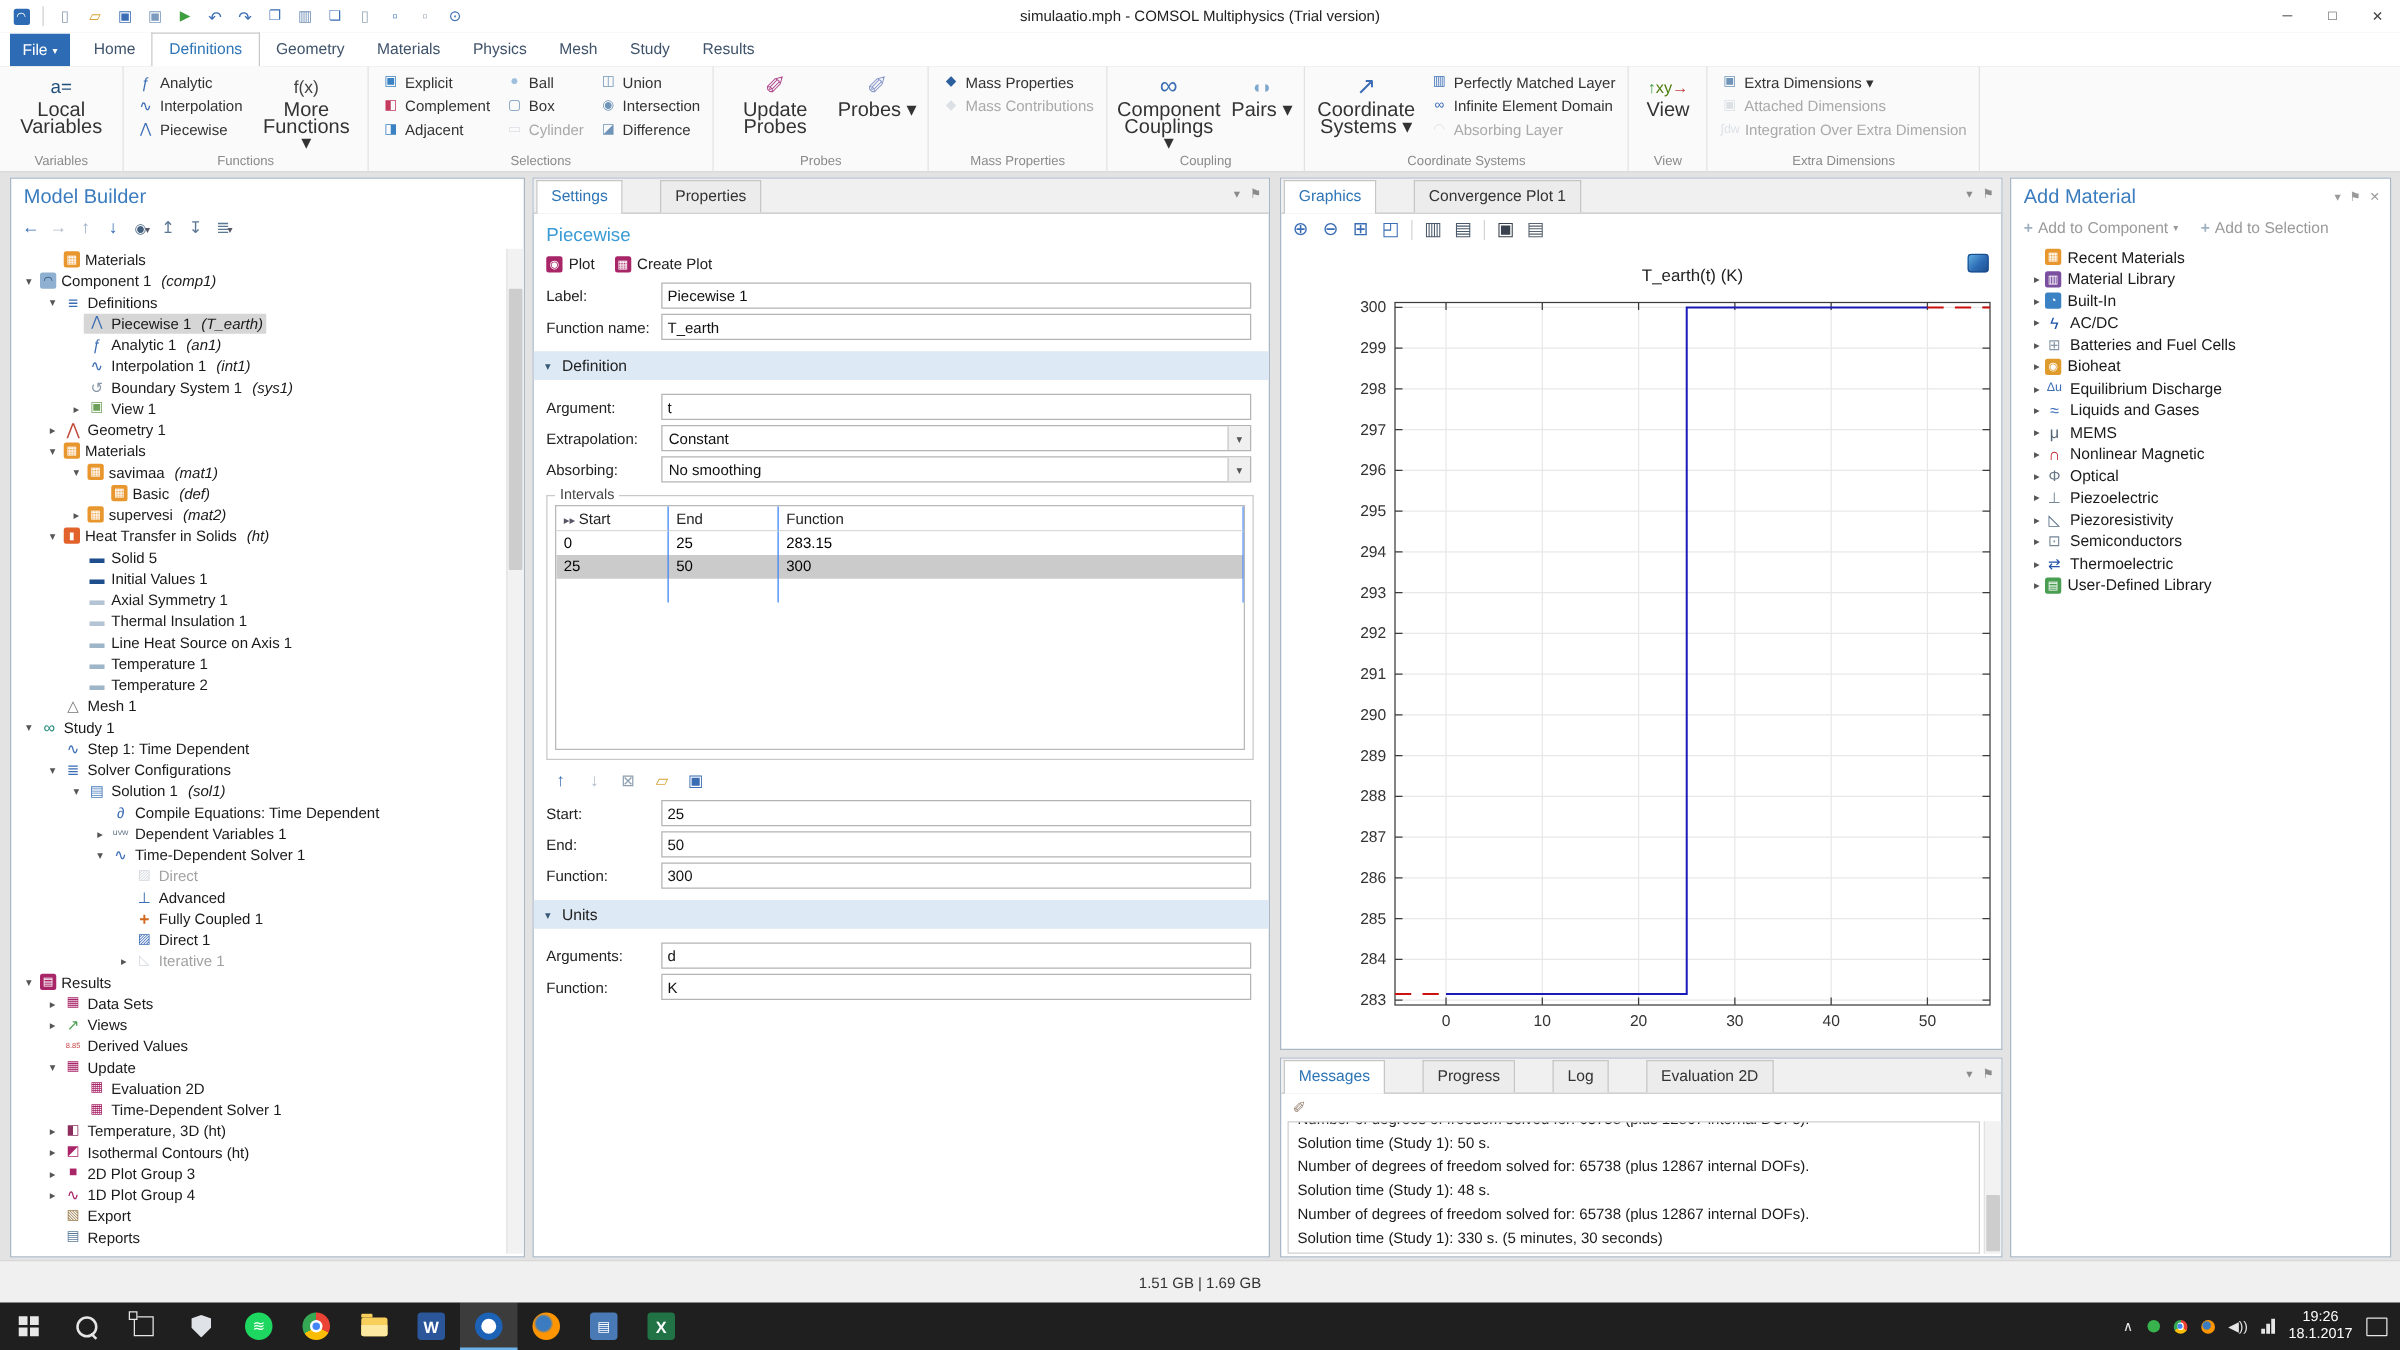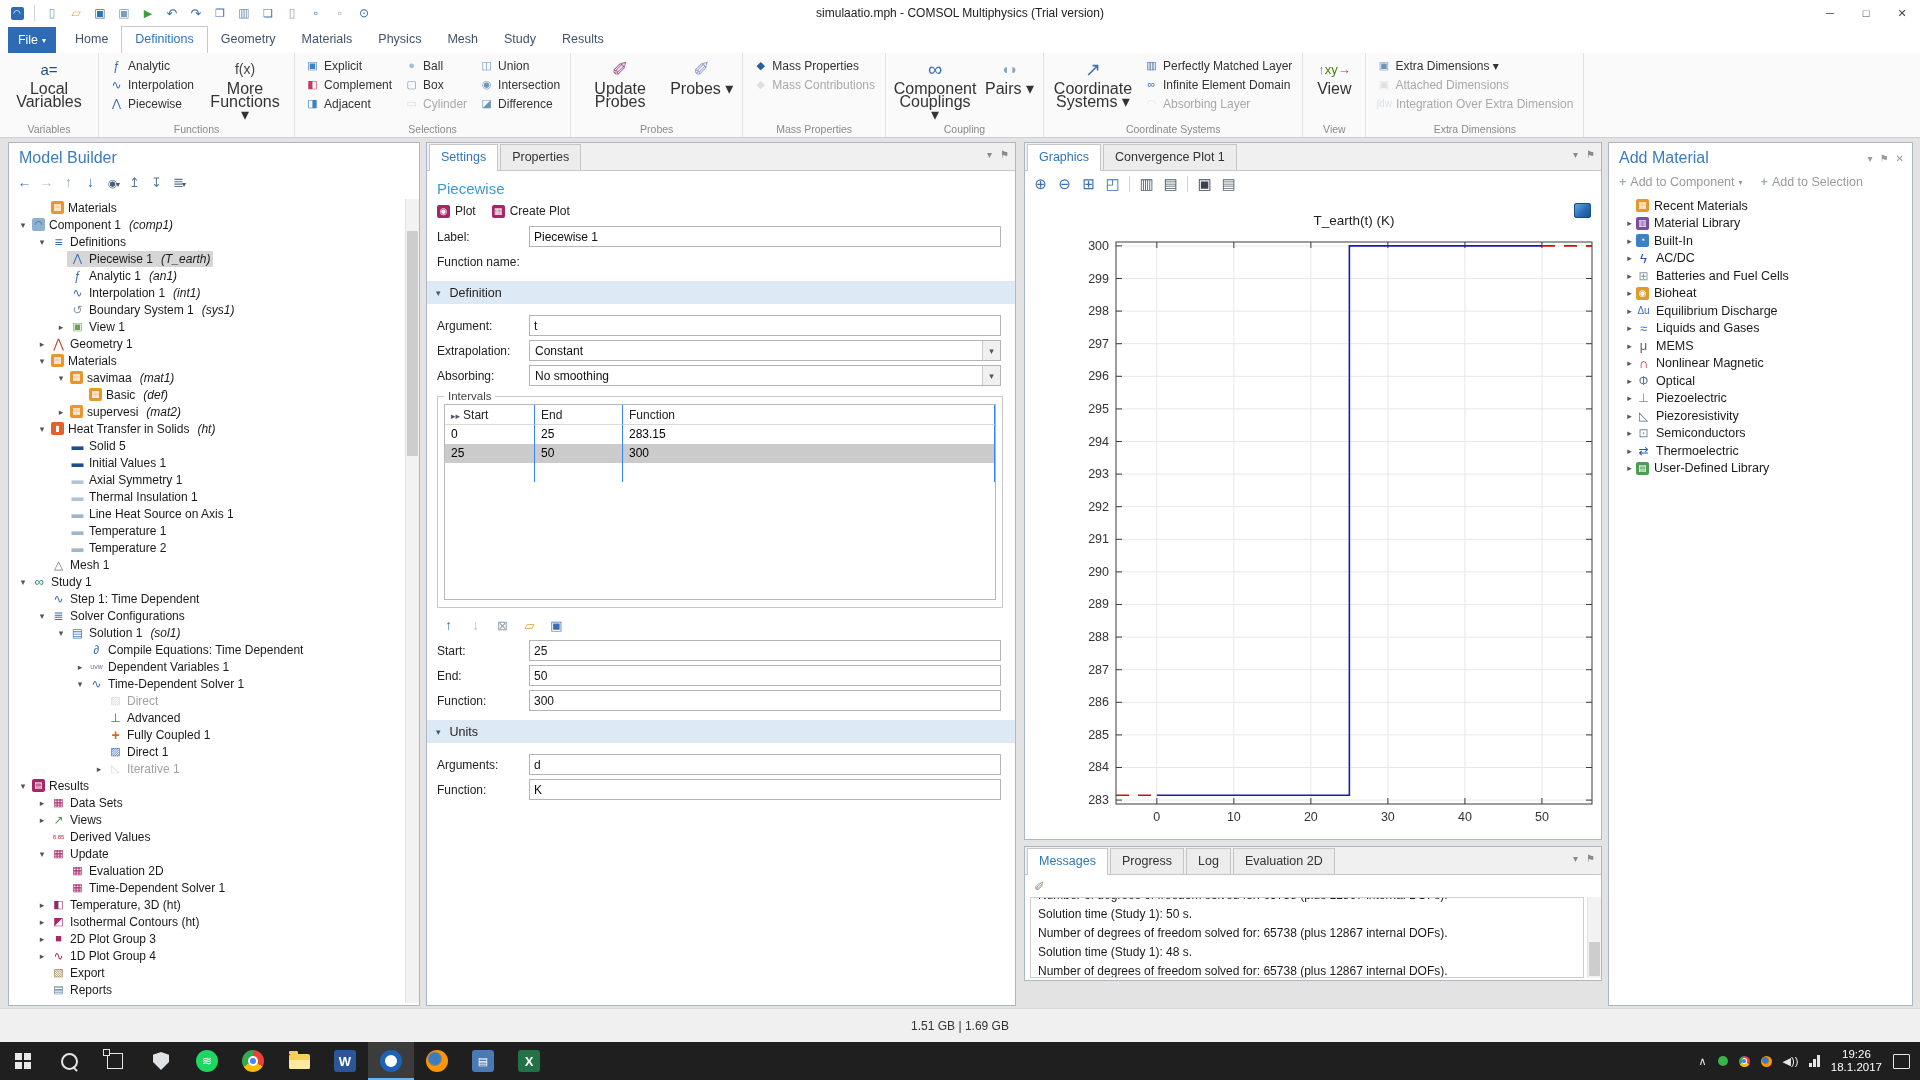--- a/index.html
+++ b/index.html
@@ -39,40 +39,40 @@
 
   
   .ic{display:inline-flex;min-width:15px;height:15px;align-items:center;justify-content:center;line-height:1;font-style:normal;}
   .icbg{min-width:13px;width:13px;height:13px;border-radius:2px;color:#fff;}
 
   
   .panel{position:absolute;background:#fff;border:1px solid #aab8c6;box-sizing:border-box;}
   #p-mb{left:8px;top:142px;width:412px;height:864px;}
   #p-set{left:426px;top:142px;width:590px;height:864px;}
   #p-gfx{left:1024px;top:142px;width:578px;height:698px;}
-  #p-msg{left:1024px;top:846px;width:578px;height:135px;}
+  #p-msg{left:1024px;top:846px;width:578px;height:160px;}
   #p-mat{left:1608px;top:142px;width:305px;height:864px;}
 
   .ptitle{padding:6px 10px 2px 10px;font-size:16px;color:#3a7cbe;}
   #mbtools{display:flex;align-items:center;gap:7px;padding:2px 8px;height:22px;}
   .mbarrow{font-size:8px;color:#556;margin-left:-4px;}
   #mbtree{position:absolute;left:0;top:56px;right:14px;bottom:2px;overflow:hidden;font-size:12px;color:#1a1a1a;}
   .trow{height:17px;display:flex;align-items:center;white-space:nowrap;}
   .texp{width:12px;font-size:9px;color:#555;text-align:center;flex:none;}
   .tlab{display:inline-flex;align-items:center;gap:4px;padding:0 3px;height:16px;border-radius:1px;}
   .tlab.sel{background:#d6d6d6;}
   .tsuf{font-style:italic;margin-left:4px;}
   .tgray{color:#a2a2a2;}
   .tgray .ic{opacity:.5;}
 
   .vscroll{position:absolute;right:0;top:56px;bottom:2px;width:13px;background:#f2f2f2;border-left:1px solid #e2e2e2;}
   .vthumb{position:absolute;left:1px;right:1px;background:#cdcdcd;border-radius:1px;}
 
   
-  .tstrip{height:27px;background:#f0f0f0;border-bottom:1px solid #c6c6c6;display:flex;align-items:flex-end;padding-left:2px;position:relative;}
+  .tstrip{height:27px;background:#f0f0f0;border-bottom:1px solid #c6c6c6;display:flex;align-items:flex-end;padding-left:2px;position:relative;gap:28px;}
   .tab{height:25px;line-height:24px;padding:0 11px;font-size:12.5px;color:#333;background:#ececec;border:1px solid #c6c6c6;border-bottom:none;margin-right:2px;}
   .tab.active{background:#fff;color:#2e75b6;margin-bottom:-1px;height:26px;}
   .stripicons{position:absolute;right:6px;top:6px;display:flex;gap:8px;color:#8a8a8a;font-size:10px;}
 
   
   #set-title{padding:9px 10px 0 10px;font-size:15px;color:#3a9bd5;}
   #set-actions{display:flex;gap:16px;padding:7px 10px 4px 10px;font-size:12px;color:#222;align-items:center;}
   .sact{display:flex;align-items:center;gap:5px;}
   .sform{padding:4px 14px 0 10px;}
   .srow{display:flex;align-items:center;height:21px;margin-bottom:4px;}
@@ -790,20 +790,21 @@
           <span>Create Plot</span>
         </span>
       </div>
     <div class="sform">
       <div class="srow">
         <label>Label:</label>
         <input class="sinput" value="Piecewise 1" style="">
       </div>
       <div class="srow">
         <label>Function name:</label>
+        <input class="sinput" value="T_earth" style="">
       </div>
     </div>
     <div class="sband">
       <span class="bandarr">▾</span>
       <span>Definition</span>
     </div>
     <div class="sform">
       <div class="srow">
         <label>Argument:</label>
         <input class="sinput" value="t" style="">

